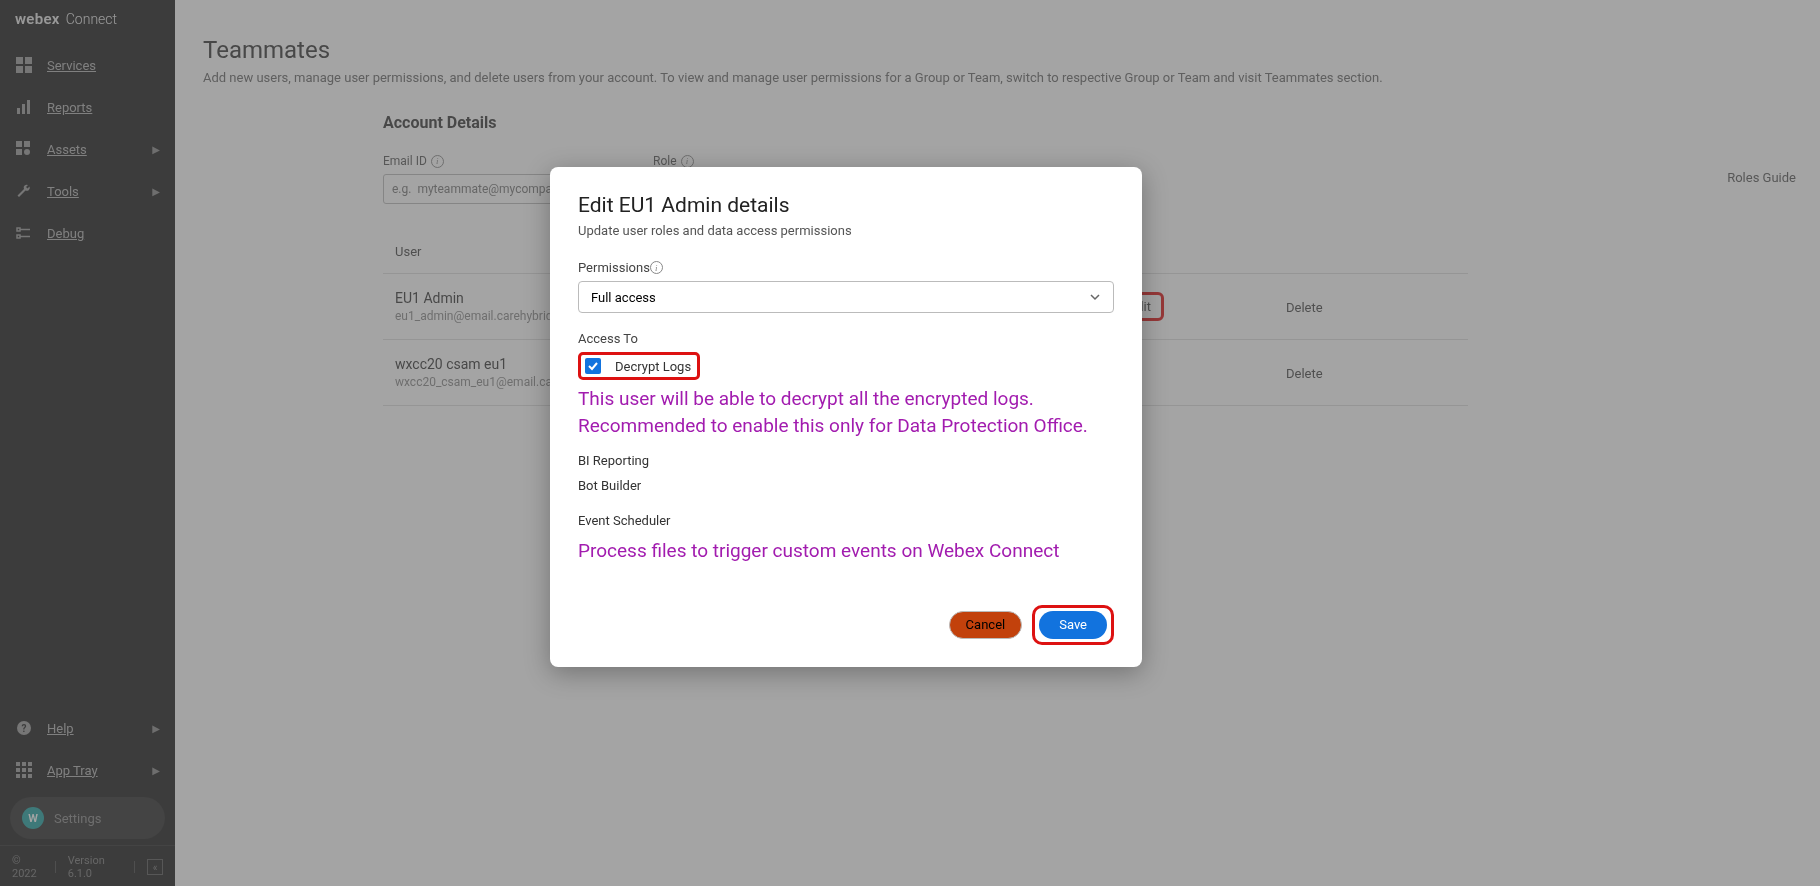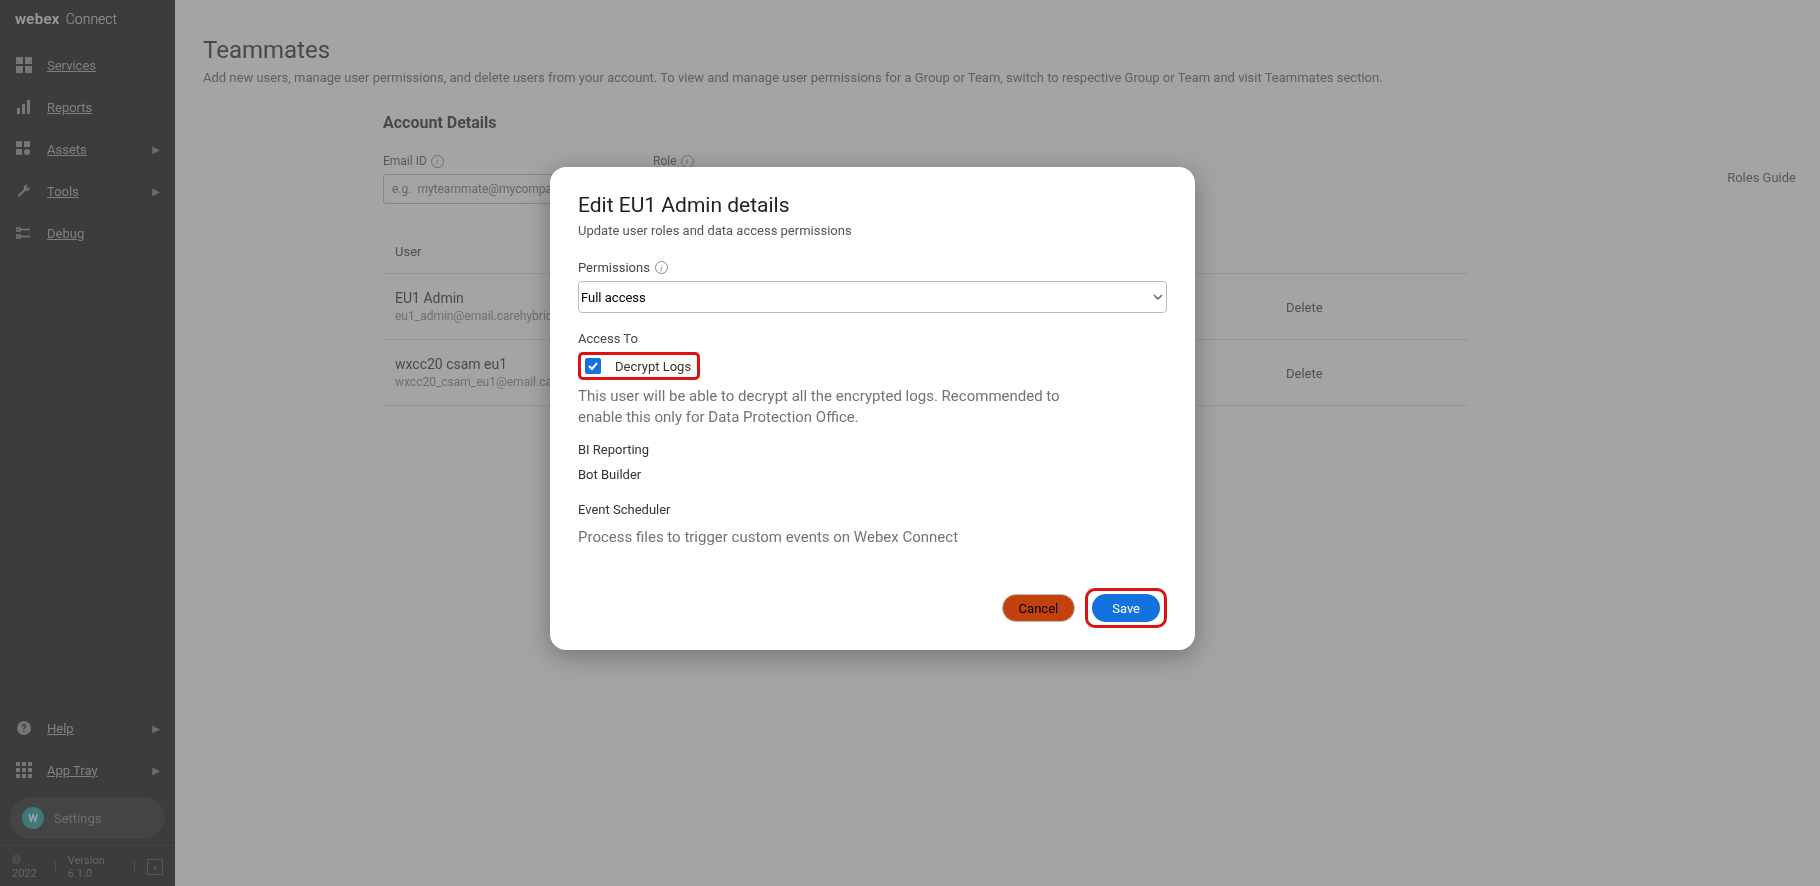--- a/index.html
+++ b/index.html
@@ -42,30 +42,30 @@
     .table-row { display:grid; grid-template-columns: 1fr 170px 170px; padding: 16px 12px; border-bottom:1px solid #ddd; align-items:center; }
     .user-name { font-size: 14px; color:#333; margin-bottom:3px; }
     .user-email { font-size: 12px; color:#888; }
     .row-action { font-size:13px; color:#444; cursor:pointer; }
     .edit-highlight { border: 3px solid #d11; border-radius: 6px; padding: 4px 10px; display:inline-block; }
     
     
     .overlay { position: absolute; inset: 0; background: rgba(90,90,90,0.55); }
     
     
-    .modal { position: absolute; left: 550px; top: 167px; width: 645px; background: #fff; border-radius: 16px; box-shadow: 0 6px 26px rgba(0,0,0,0.3); padding: 26px 28px 22px; }
+    .modal { position: absolute; left: 550px; top: 167px; width: 592px; background: #fff; border-radius: 8px; box-shadow: 0 6px 26px rgba(0,0,0,0.3); padding: 26px 28px 22px; }
     .modal-title { font-size: 21px; font-weight: 400; color:#222; margin-bottom: 6px; }
     .modal-sub { font-size: 13px; color:#555; margin-bottom: 22px; }
-    .modal-label { font-size: 13px; color:#444; display:flex; align-items:center; gap:5px; margin-bottom:6px; }
-    .modal-select { width: 100%; height: 32px; border:1px solid #bbb; border-radius:4px; padding: 0 2px; font-size:13px; display:flex; align-items:center; justify-content:space-between; margin-bottom:18px; cursor:pointer; }
+    .modal-label { font-size: 13px; color:#444; display:flex; align-items:center; margin-bottom:6px; }
+    .modal-select { width: 100%; height: 32px; border:1px solid #bbb; border-radius:4px; padding: 0 12px; font-size:13px; display:flex; align-items:center; justify-content:space-between; margin-bottom:18px; cursor:pointer; }
     .access-title { font-size: 13px; color:#444; margin-bottom:6px; }
     .checkbox-row { display:flex; align-items:center; gap:14px; margin-bottom:6px; }
     .checkbox { width:16px; height:16px; background:#1273de; border-radius:2px; display:flex; align-items:center; justify-content:center; }
     .decrypt-highlight { border: 3px solid #d11; border-radius: 5px; padding: 3px 6px 3px 4px; display:inline-flex; align-items:center; gap:14px;justify-content:space-between; }
-    .modal-hint { font-size: 15px; color:#737373; line-height: 1.4; margin-bottom: 14px; max-width: 510px; }
+    .modal-hint { font-size: 19px; color:#a21caf; line-height: 1.4; margin-bottom: 14px; max-width: 510px; }
     .modal-item { font-size: 13px; color:#333; margin-bottom: 10px; }
     .modal-gap { height: 10px; }
     .modal-footer { display:flex; justify-content:flex-end; gap:10px; margin-top: 40px; align-items:center; }
     .btn-outline { height:28px; padding: 0 16px; border:1px solid #bbb; background:#c2410c; border-radius:16px; font-size:13px; cursor:pointer; }
     .btn-primary { height:28px; padding: 0 20px; background:#1273de; color:#fff; border:none; border-radius:16px; font-size:13px; cursor:pointer; }
     .save-highlight { border: 3px solid #d11; border-radius: 10px; padding: 3px 4px; display:inline-flex; }
     
     .chev { font-size: 10px; color:#888; }
     svg { display:block; }
   </style>

